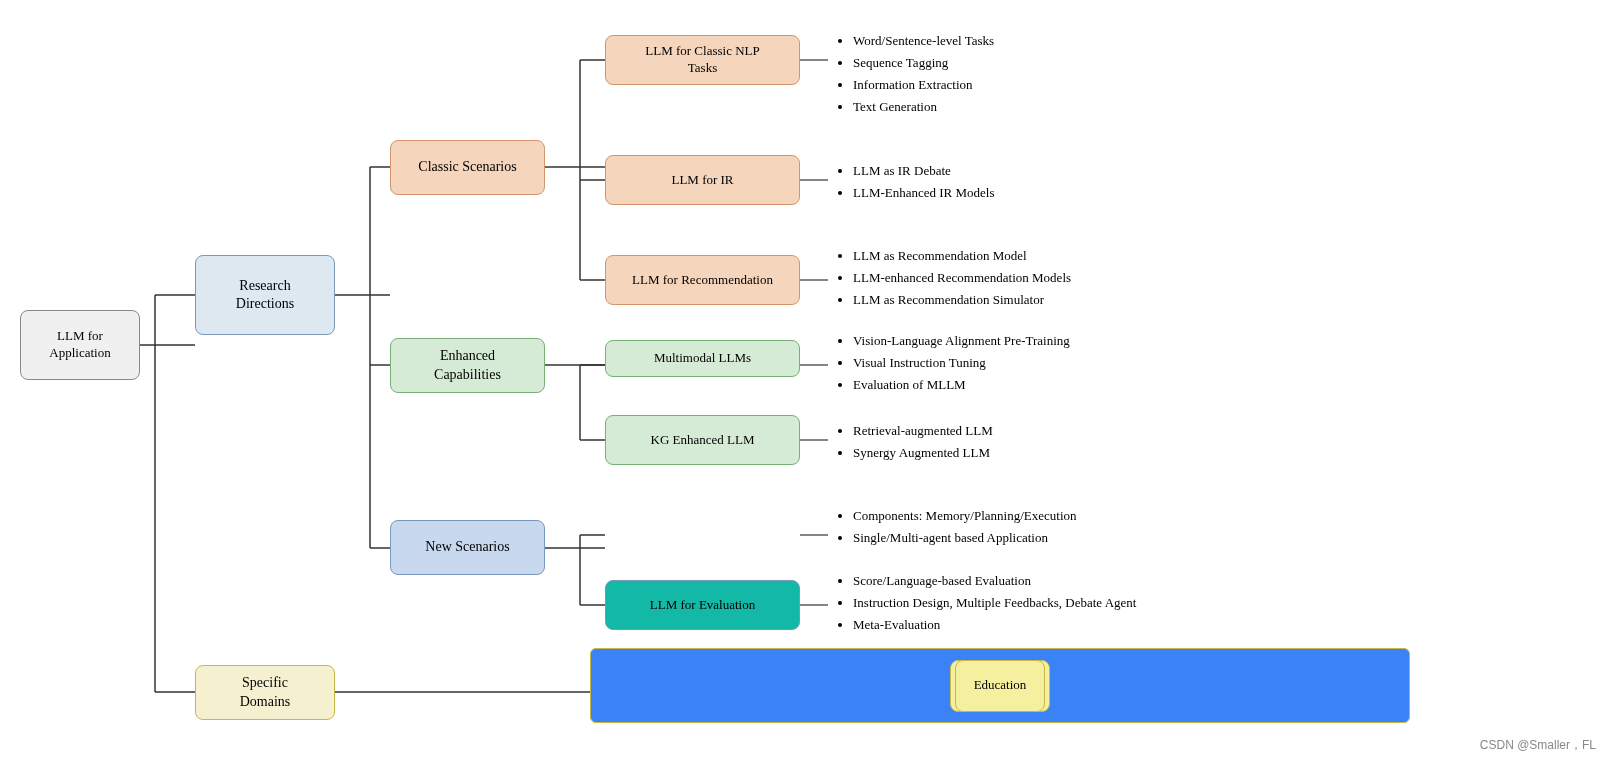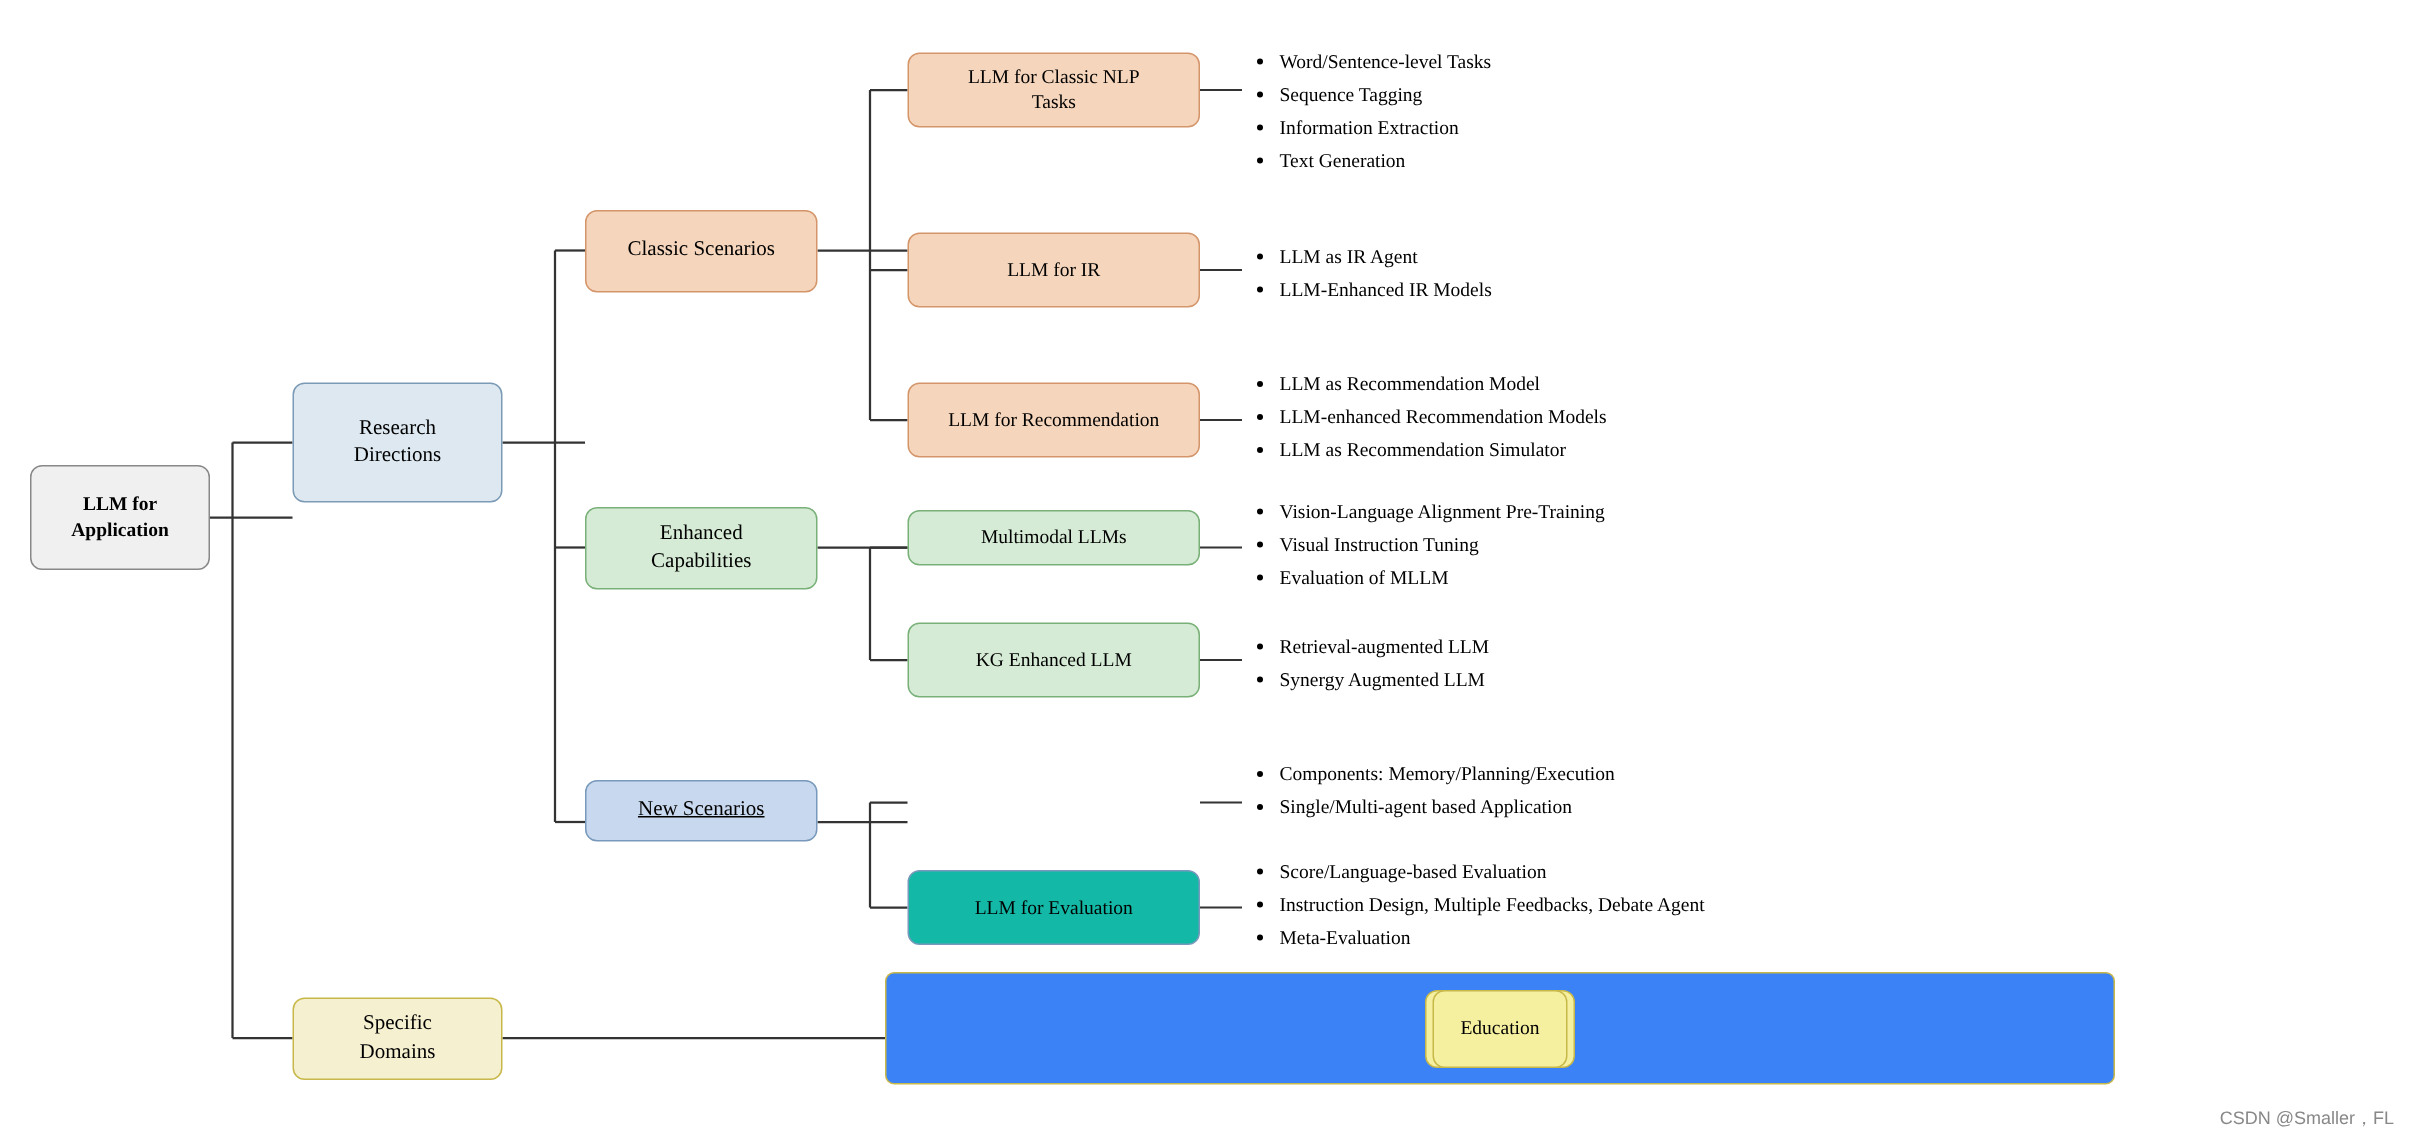--- a/index.html
+++ b/index.html
@@ -33,21 +33,20 @@
       line-height: 1.3;
     }
 
     
     .box-llm-app {
       left: 20px; top: 310px;
       width: 120px; height: 70px;
       background: #f0f0f0;
       border-color: #888;
       font-size: 13px;
-      font-weight: bold;
     }
 
     
     .box-research {
       left: 195px; top: 255px;
       width: 140px; height: 80px;
       background: #dde8f0;
       border-color: #7a9ab5;
       font-size: 14px;
     }
@@ -75,25 +74,24 @@
       left: 390px; top: 338px;
       width: 155px; height: 55px;
       background: #d5ebd5;
       border-color: #78b078;
       font-size: 14px;
     }
 
     
     .box-new {
       left: 390px; top: 520px;
-      width: 155px; height: 41px;
+      width: 155px; height: 55px;
       background: #c8d8ee;
       border-color: #7899bb;
       font-size: 14px;
-      text-decoration: underline;
     }
 
     
     .box-nlp {
       left: 605px; top: 35px;
       width: 195px; height: 50px;
       background: #f5d5bb;
       border-color: #d4956a;
       font-size: 13px;
     }
@@ -326,21 +324,21 @@
     <ul id="nlp-bullets">
         <li>Word/Sentence-level Tasks</li>
         <li>Sequence Tagging</li>
         <li>Information Extraction</li>
         <li>Text Generation</li>
       </ul>
   </div>
 
   <div class="bullet-list" style="left:835px; top:160px;">
     <ul id="ir-bullets">
-        <li>LLM as IR Agent</li>
+        <li>LLM as IR Debate</li>
         <li>LLM-Enhanced IR Models</li>
       </ul>
   </div>
 
   <div class="bullet-list" style="left:835px; top:245px;">
     <ul id="rec-bullets">
         <li>LLM as Recommendation Model</li>
         <li>LLM-enhanced Recommendation Models</li>
         <li>LLM as Recommendation Simulator</li>
       </ul>

